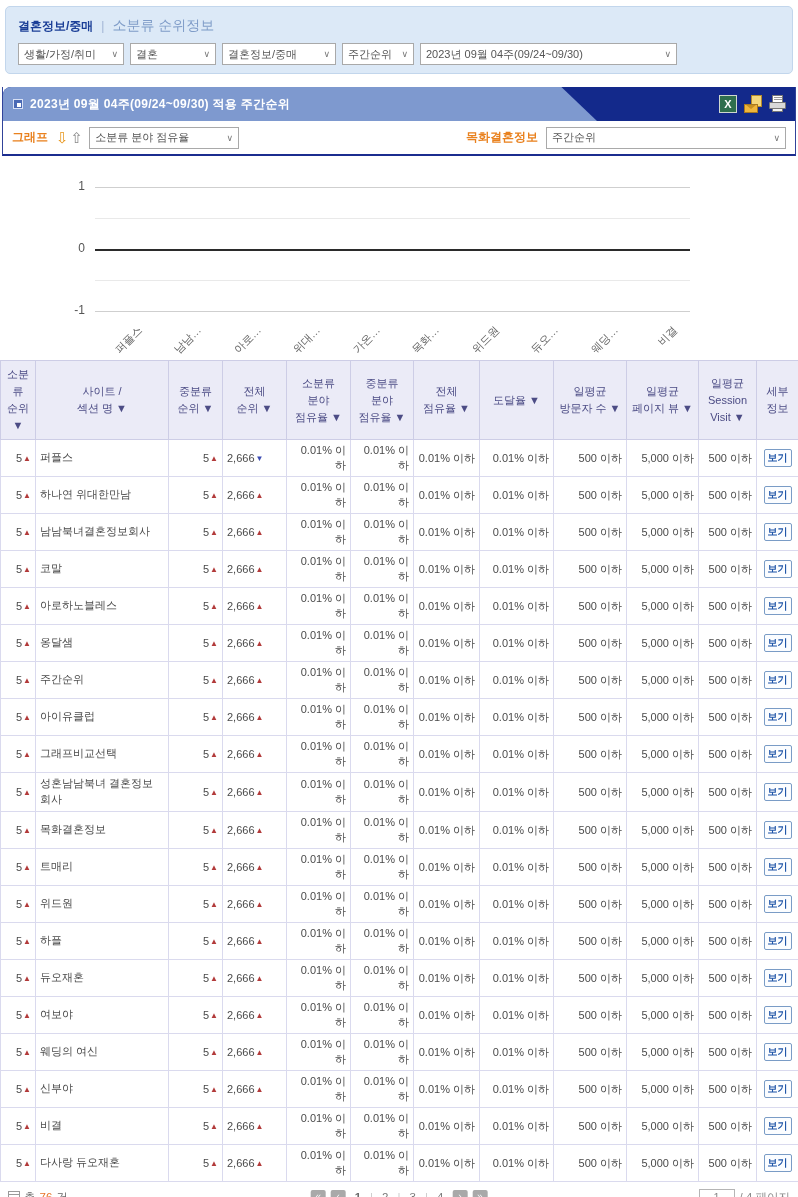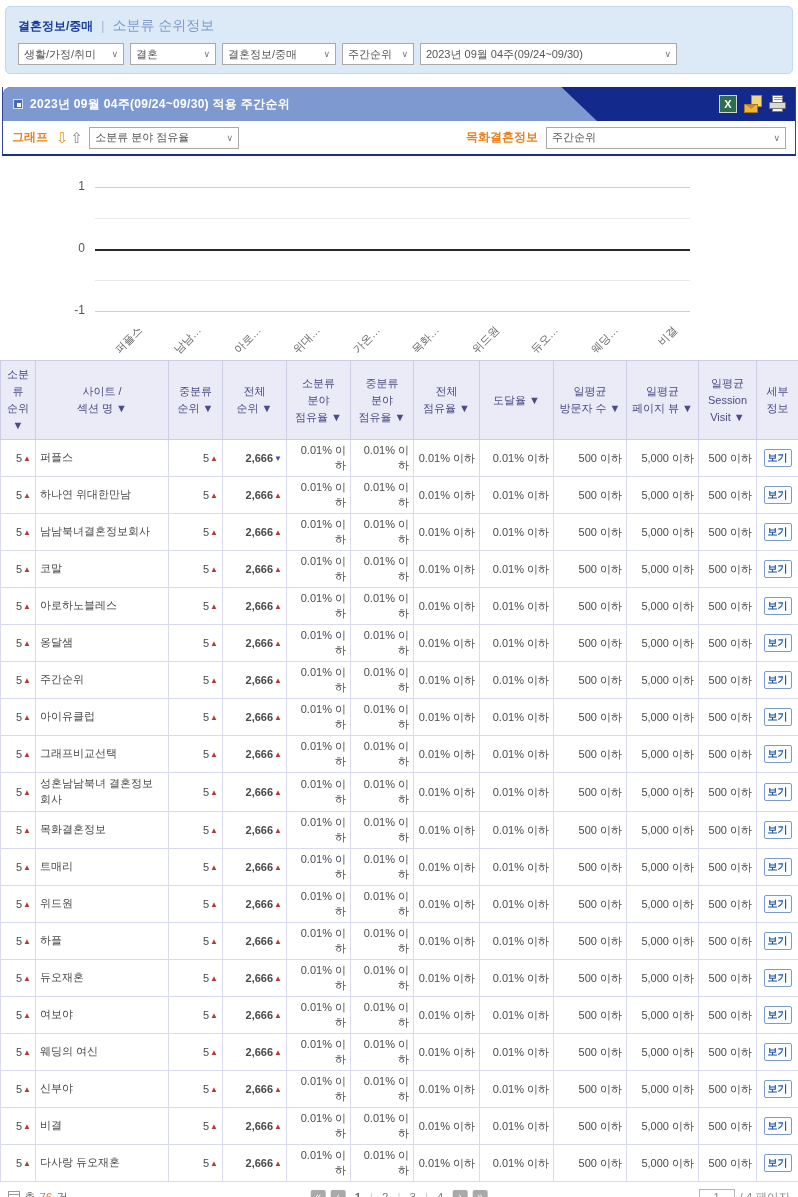--- a/index.html
+++ b/index.html
@@ -78,21 +78,21 @@
   table.rank th{
     background:#ebebf7; color:#4c4c85; font-weight:normal; font-size:11px;
     border:1px solid #cdcde6; padding:5px 1px; white-space:pre-line; line-height:1.55; text-align:center; vertical-align:middle;
   }
   table.rank td{
     border:1px solid #dadaee; padding:3px 4px; color:#4a4a4a; height:35px; vertical-align:middle;
     background:#fff; font-size:11px;
   }
   td.c-subrank,td.c-midrank{ text-align:right; padding-right:5px; }
   td.c-name{ text-align:left; padding-left:7px; word-break:break-all; line-height:1.45; cursor:pointer;}
-  td.c-total{ text-align:right; padding-right:4px;font-weight:bold; }
+  td.c-total{ text-align:left; padding-right:4px; }
   td.c-share,td.c-num{ text-align:right; padding-right:5px; }
   td.c-detail{ text-align:center; padding:2px; }
   .tri{ font-size:8px; margin-left:1px; vertical-align:1px;}
   .tri.up{ color:#b23a3a; }
   .tri.down{ color:#3a4ab2; }
   .view-btn{
     font-family:inherit; font-size:10px; font-weight:bold; color:#1f55a8;
     background:#fbfdff; border:1px solid #7a9cc6; border-radius:2px; padding:1px 3px; cursor:pointer;text-align:right;
   }
 

